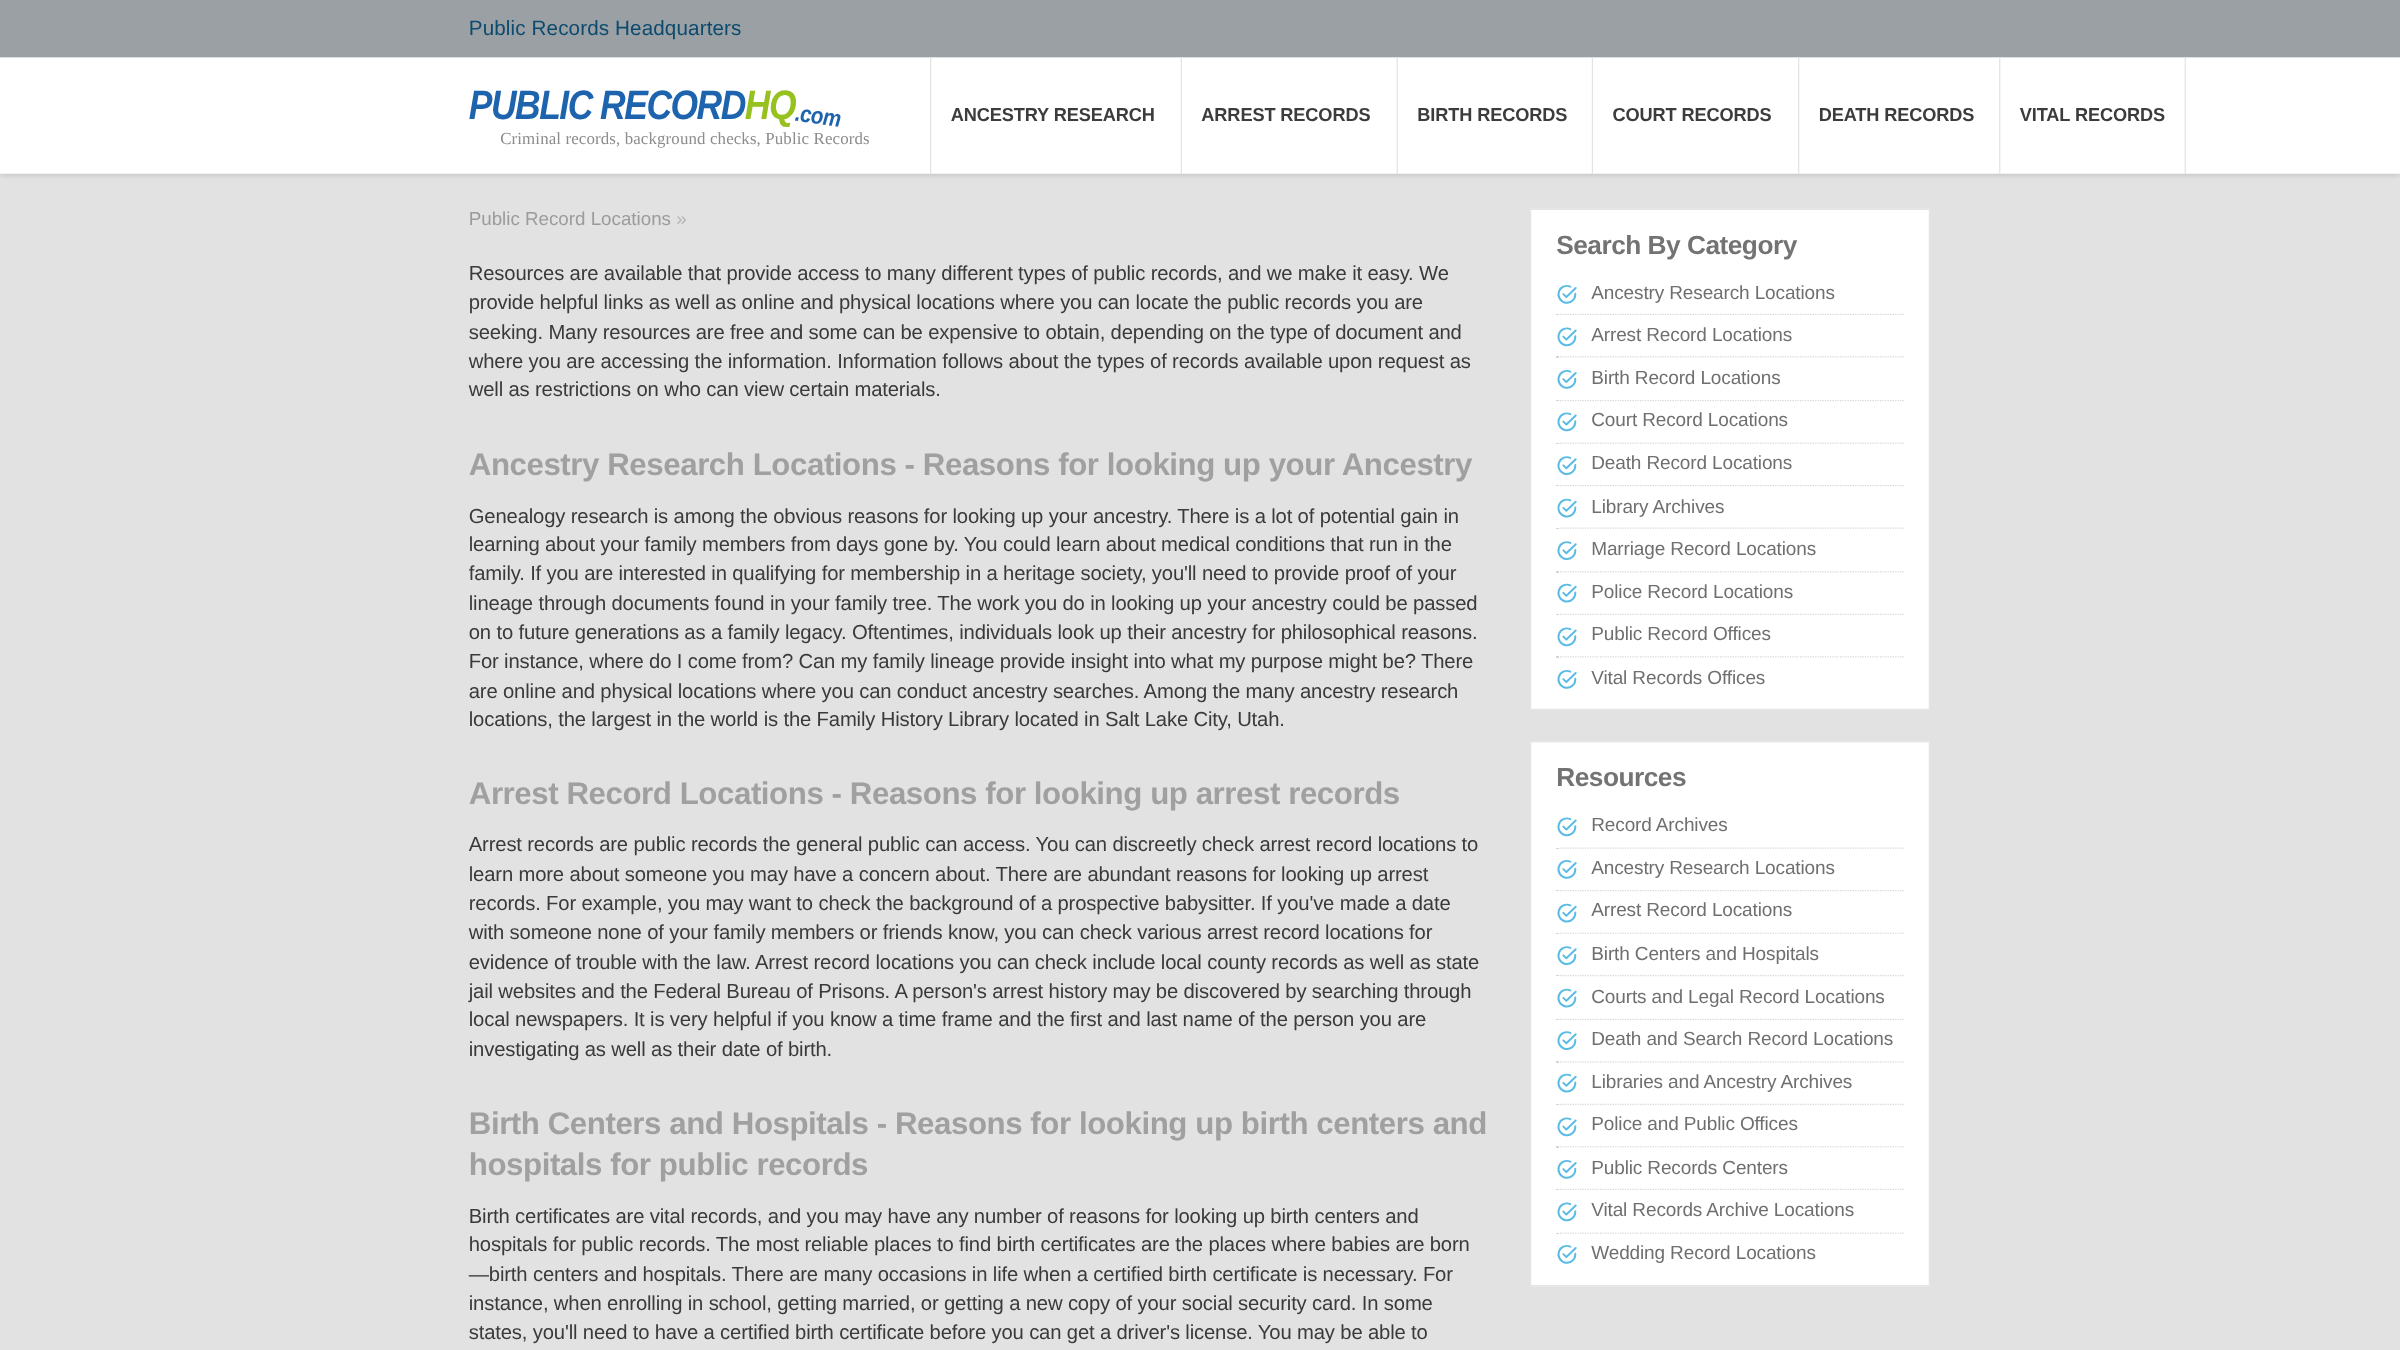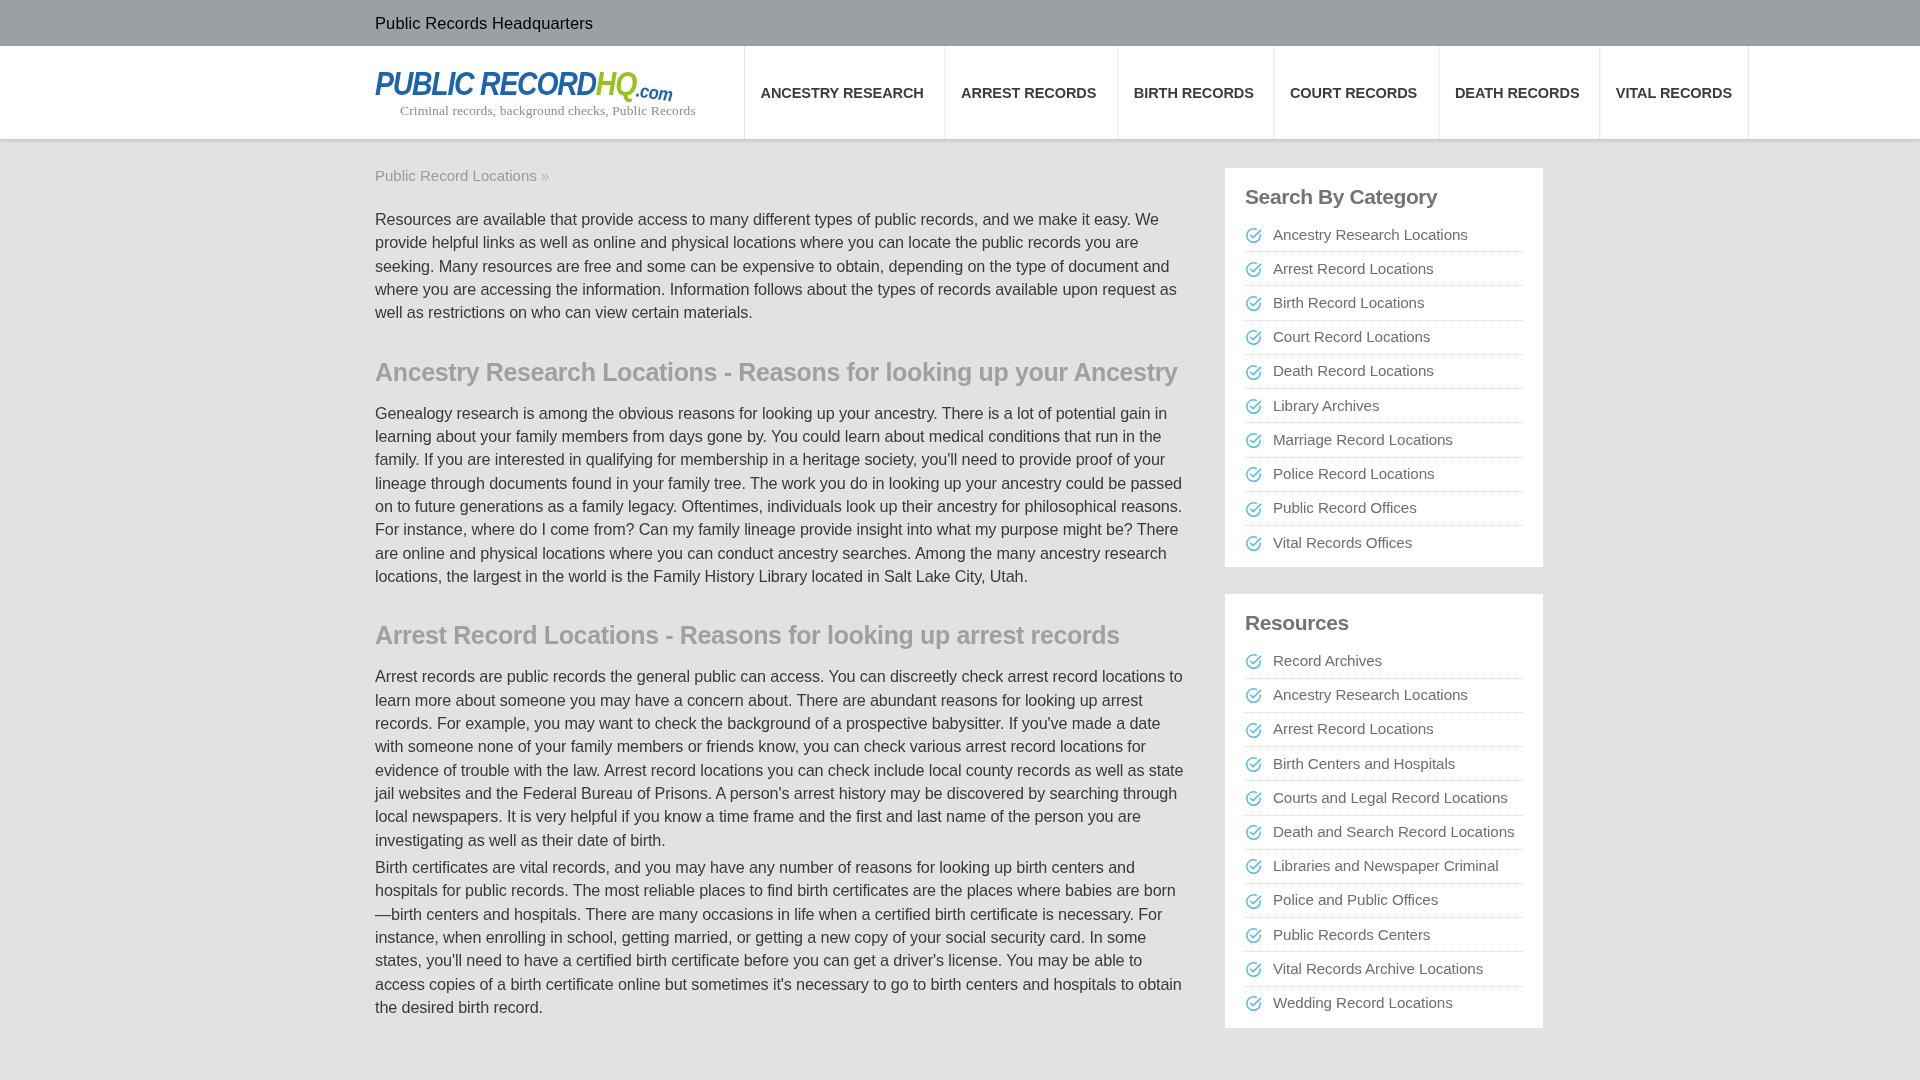--- a/index.html
+++ b/index.html
@@ -15,21 +15,21 @@
     height:46px;
     background:#9aa0a4;
     display:flex;
     align-items:center;
   }
   .topbar-inner {
     width:1170px; margin:0 auto;
     padding-left:0;
   }
   .topbar-text {
-    color:#000000;
+    color:#0c4a6e;
     font-size:16.5px;
     letter-spacing:.1px;
   }
 
   
   .header {
     height:93px;
     background:#ffffff;
     box-shadow:0 2px 4px rgba(0,0,0,.13);
     position:relative;
@@ -239,20 +239,21 @@
     </div>
 
 
     <p class="body-text">Resources are available that provide access to many different types of public records, and we make it easy. We provide helpful links as well as online and physical locations where you can locate the public records you are seeking. Many resources are free and some can be expensive to obtain, depending on the type of document and where you are accessing the information. Information follows about the types of records available upon request as well as restrictions on who can view certain materials.</p>
 
     <div id="sections-root">
         <h2 class="sec-title">Ancestry Research Locations - Reasons for looking up your Ancestry</h2>
         <p class="body-text">Genealogy research is among the obvious reasons for looking up your ancestry. There is a lot of potential gain in learning about your family members from days gone by. You could learn about medical conditions that run in the family. If you are interested in qualifying for membership in a heritage society, you'll need to provide proof of your lineage through documents found in your family tree. The work you do in looking up your ancestry could be passed on to future generations as a family legacy. Oftentimes, individuals look up their ancestry for philosophical reasons. For instance, where do I come from? Can my family lineage provide insight into what my purpose might be? There are online and physical locations where you can conduct ancestry searches. Among the many ancestry research locations, the largest in the world is the Family History Library located in Salt Lake City, Utah.</p>
         <h2 class="sec-title">Arrest Record Locations - Reasons for looking up arrest records</h2>
         <p class="body-text">Arrest records are public records the general public can access. You can discreetly check arrest record locations to learn more about someone you may have a concern about. There are abundant reasons for looking up arrest records. For example, you may want to check the background of a prospective babysitter. If you've made a date with someone none of your family members or friends know, you can check various arrest record locations for evidence of trouble with the law. Arrest record locations you can check include local county records as well as state jail websites and the Federal Bureau of Prisons. A person's arrest history may be discovered by searching through local newspapers. It is very helpful if you know a time frame and the first and last name of the person you are investigating as well as their date of birth.</p>
+        <h2 class="sec-title">Birth Centers and Hospitals - Reasons for looking up birth centers and hospitals for public records</h2>
         <p class="body-text">Birth certificates are vital records, and you may have any number of reasons for looking up birth centers and hospitals for public records. The most reliable places to find birth certificates are the places where babies are born—birth centers and hospitals. There are many occasions in life when a certified birth certificate is necessary. For instance, when enrolling in school, getting married, or getting a new copy of your social security card. In some states, you'll need to have a certified birth certificate before you can get a driver's license. You may be able to access copies of a birth certificate online but sometimes it's necessary to go to birth centers and hospitals to obtain the desired birth record.</p>
       </div>
 
   </main>
 
   <aside class="sidebar">
 
     <section class="card">
       <div class="card-title">Search By Category</div>
       <ul class="card-list" id="cat-list">
@@ -406,21 +407,21 @@
             </span>
             <span class="card-label">Death and Search Record Locations</span>
           </li>
           <li class="card-item">
             <span style="display: flex; flex: 0 0 auto;">
               <svg class="check-icon" viewBox="0 0 24 24" fill="none" xmlns="http://www.w3.org/2000/svg">
                 <path d="M21.5 11.2v.8a9.5 9.5 0 1 1-5.6-8.7" stroke="#5bbbe4" stroke-width="2.2" stroke-linecap="round" fill="none"></path>
                 <path d="M8 11.7l3.4 3.3L22 4.8" stroke="#5bbbe4" stroke-width="2.2" stroke-linecap="round" stroke-linejoin="round" fill="none"></path>
               </svg>
             </span>
-            <span class="card-label">Libraries and Newspaper Criminal</span>
+            <span class="card-label">Libraries and Ancestry Archives</span>
           </li>
           <li class="card-item">
             <span style="display: flex; flex: 0 0 auto;">
               <svg class="check-icon" viewBox="0 0 24 24" fill="none" xmlns="http://www.w3.org/2000/svg">
                 <path d="M21.5 11.2v.8a9.5 9.5 0 1 1-5.6-8.7" stroke="#5bbbe4" stroke-width="2.2" stroke-linecap="round" fill="none"></path>
                 <path d="M8 11.7l3.4 3.3L22 4.8" stroke="#5bbbe4" stroke-width="2.2" stroke-linecap="round" stroke-linejoin="round" fill="none"></path>
               </svg>
             </span>
             <span class="card-label">Police and Public Offices</span>
           </li>

